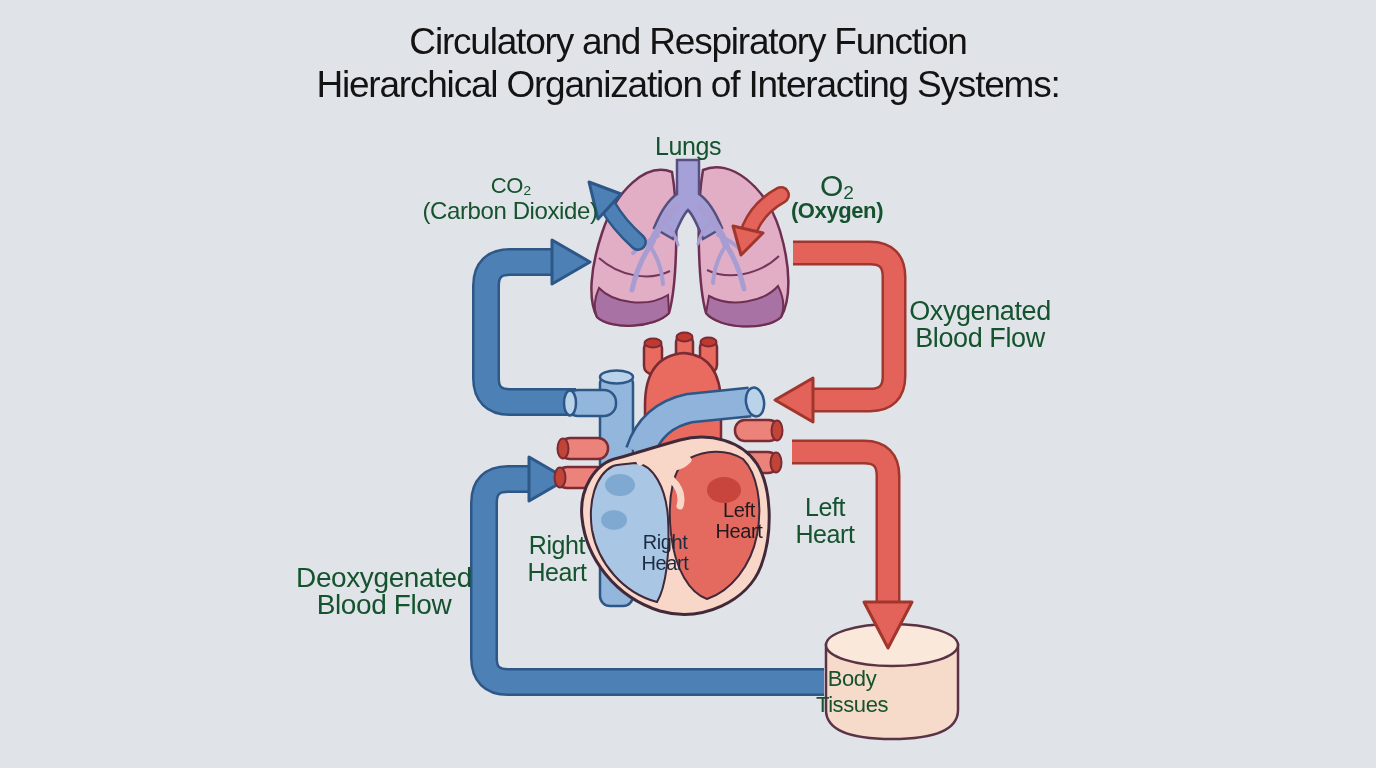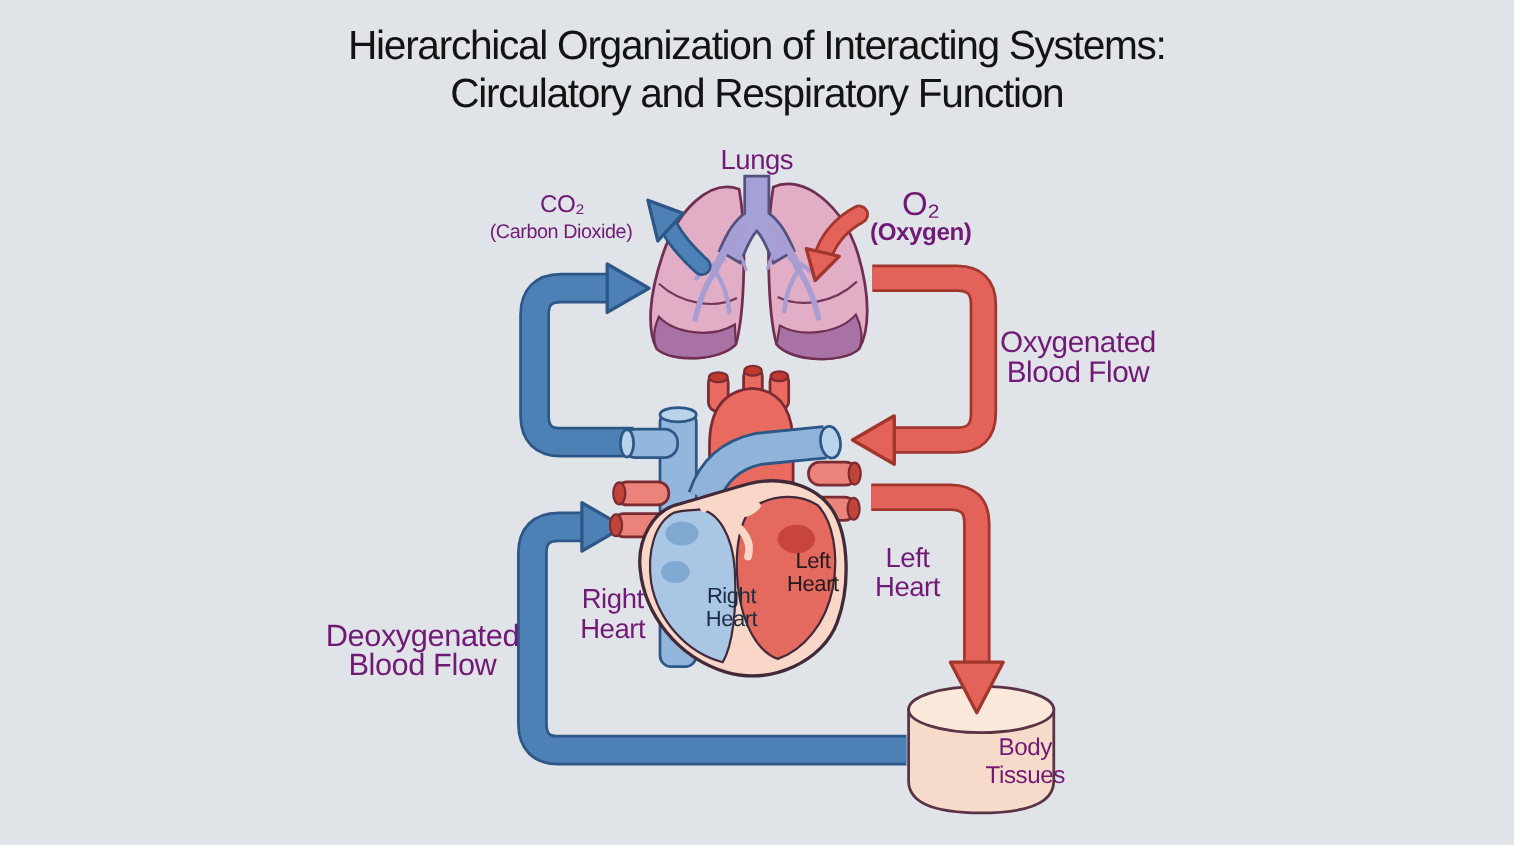--- a/index.html
+++ b/index.html
@@ -12,35 +12,35 @@
   .stage{position:absolute;left:0;top:0;width:1376px;height:768px;}
   svg.diagram{position:absolute;left:0;top:0;}
 
   .title-wrap{
     position:absolute;left:0;top:20px;width:1376px;
     text-align:center;color:#131313;
     font-size:37px;line-height:43px;font-weight:500;letter-spacing:-1.2px;
   }
   .lbl{
     position:absolute;transform:translate(-50%,-50%);
-    text-align:center;color:#701a75;white-space:pre-line;
+    text-align:center;color:#14532d;white-space:pre-line;
     font-weight:500;letter-spacing:-0.4px;
   }
   .lbl-lungs    {left:688px;top:146px;font-size:25px;}
   .lbl-co2-sym  {left:511px;top:186px;font-size:22px;}
-  .lbl-co2-name {left:510px;top:211px;font-size:18px;}
+  .lbl-co2-name {left:510px;top:211px;font-size:24px;}
   .lbl-o2-sym   {left:837px;top:186px;font-size:30px;}
   .lbl-o2-name  {left:837px;top:211px;font-size:22px;font-weight:bold;}
   .lbl-oxy      {left:980px;top:325px;font-size:27px;line-height:27px;}
   .lbl-deoxy    {left:384px;top:591px;font-size:28px;line-height:27px;}
   .lbl-rh-out   {left:557px;top:559px;font-size:25px;line-height:27px;}
   .lbl-lh-out   {left:825px;top:521px;font-size:25px;line-height:27px;}
   .lbl-rh-in    {left:665px;top:553px;font-size:20px;line-height:21px;color:#1d2b40;}
   .lbl-lh-in    {left:739px;top:521px;font-size:20px;line-height:21px;color:#221a1e;}
-  .lbl-tissues  {left:932px;top:692px;font-size:22px;line-height:26px;}
+  .lbl-tissues  {left:852px;top:692px;font-size:22px;line-height:26px;}
 
   
   .bar-o-blue{fill:none;stroke:#2d5787;stroke-width:28;stroke-linejoin:round;}
   .bar-blue  {fill:none;stroke:#4d80b5;stroke-width:23;stroke-linejoin:round;}
   .bar-o-red {fill:none;stroke:#a1362c;stroke-width:25;stroke-linejoin:round;}
   .bar-red   {fill:none;stroke:#e3625a;stroke-width:20;stroke-linejoin:round;}
   .head-blue {fill:#4d80b5;stroke:#2d5787;stroke-width:3;stroke-linejoin:round;}
   .head-red  {fill:#e3625a;stroke:#a1362c;stroke-width:3;stroke-linejoin:round;}
   .cbar-o-blue{fill:none;stroke:#2d5787;stroke-width:18;stroke-linecap:round;}
   .cbar-blue  {fill:none;stroke:#4d80b5;stroke-width:13;stroke-linecap:round;}
@@ -191,22 +191,22 @@
                C731 591 751 566 757 535 C763 504 757 473 743 459
                C725 448 704 451 690 458 Z"></path>
       <ellipse class="spot-red" cx="724" cy="490" rx="17" ry="13"></ellipse>
 
       <path class="valve" d="M640 462 Q652 452 664 462 Q676 472 688 460"></path>
       <path class="valve" d="M672 480 Q684 492 680 506"></path>
     </g>
   </svg>
 
   <div class="title-wrap">
+    <div>Circulatory and Respiratory Function</div>
     <div>Hierarchical Organization of Interacting Systems:</div>
-    <div>Circulatory and Respiratory Function</div>
   </div>
 
   <div class="lbl lbl-lungs">Lungs</div>
   <div class="lbl lbl-co2-sym">CO₂</div>
   <div class="lbl lbl-co2-name">(Carbon Dioxide)</div>
   <div class="lbl lbl-o2-sym">O₂</div>
   <div class="lbl lbl-o2-name">(Oxygen)</div>
   <div class="lbl lbl-oxy">Oxygenated
 Blood Flow</div>
   <div class="lbl lbl-deoxy">Deoxygenated

